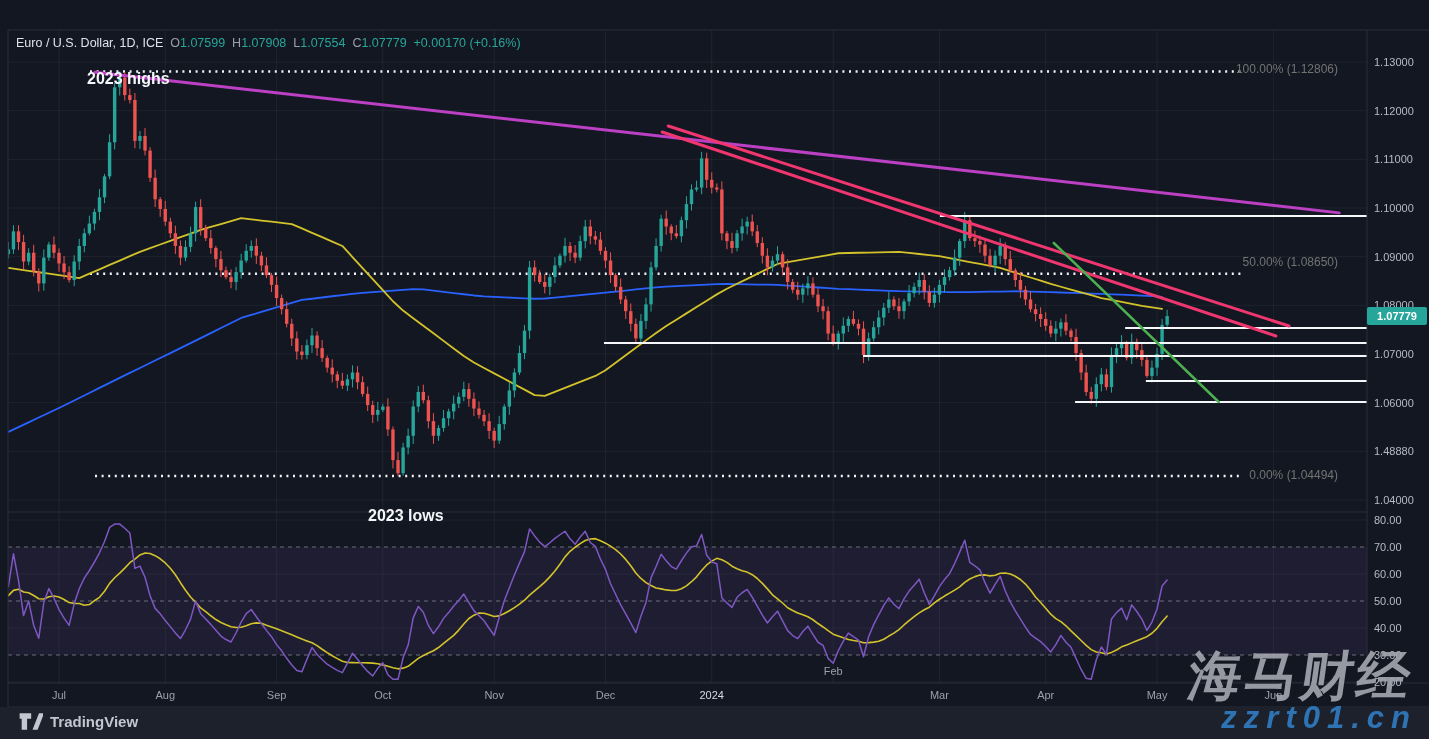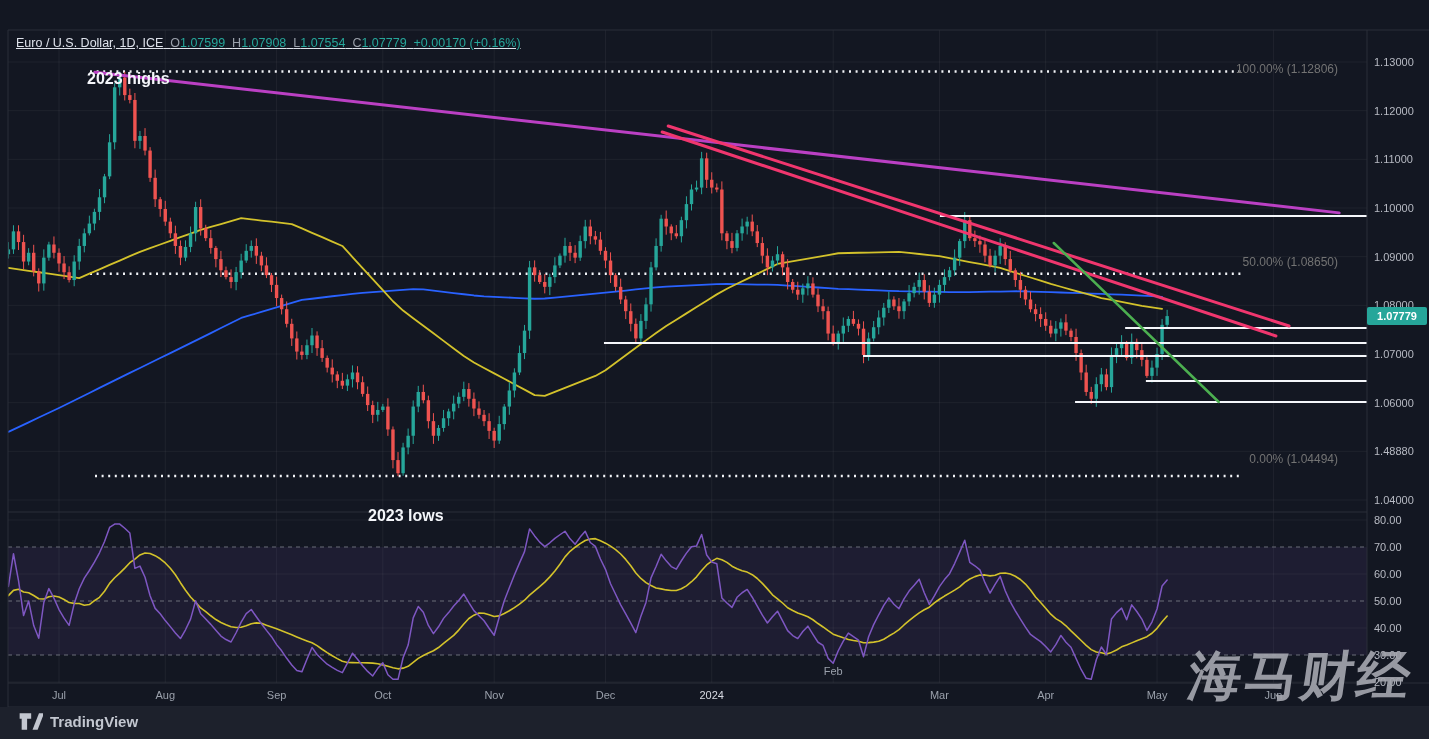--- a/index.html
+++ b/index.html
@@ -2,21 +2,21 @@
 <html><head>
 <meta charset="utf-8">
 <style>
   html,body{margin:0;padding:0;background:#131722;width:1429px;height:739px;overflow:hidden;
     font-family:"Liberation Sans",sans-serif;-webkit-font-smoothing:antialiased;}
   #stage{position:relative;width:1429px;height:739px;background:#131722;}
   .abs{position:absolute;}
   #chart-svg{position:absolute;left:0;top:0;z-index:1;}
   .txt{position:absolute;white-space:nowrap;z-index:10;}
   #attribution{left:14px;top:8px;font-size:12.5px;color:#e6e9f0;}
-  #symbol-row{left:16px;top:36px;font-size:12.5px;color:#dfe3ec;text-decoration:underline;}
+  #symbol-row{left:16px;top:36px;font-size:12.5px;color:#dfe3ec;}
   #symbol-row .pfx{color:#9aa0ab;}
   #symbol-row .val{color:#26a69a;}
   #symbol-row .chg{color:#26a69a;}
   .annot{font-weight:bold;font-size:16px;color:#f4f6fa;margin-top:24px;}
   .fib-label{font-size:12px;color:#737373;}
   .axis-label{font-size:11px;color:#b7bac3;}
   .time-label{font-size:11px;color:#9aa0ab;transform:translateX(-50%);}
   .time-label.year{color:#d7dae2;}
   #price-badge{left:1367px;width:60px;height:18px;background:#26a69a;color:#ffffff;
      font-size:11px;font-weight:bold;text-align:center;line-height:18px;border-radius:2px;z-index:11;}
@@ -583,21 +583,21 @@
     <span><span class="pfx">L</span><span class="val">1.07554</span></span>&nbsp;
     <span><span class="pfx">C</span><span class="val">1.07779</span></span>&nbsp;
     <span class="chg">+0.00170 (+0.16%)</span>
   </div>
 
   <div class="txt annot" style="left:87px;top:46px;">2023 highs</div>
   <div class="txt annot" style="left:368px;top:483px;">2023 lows</div>
 
   <div class="txt fib-label" style="right:91px;top:62px;">100.00% (1.12806)</div>
   <div class="txt fib-label" style="right:91px;top:255px;">50.00% (1.08650)</div>
-  <div class="txt fib-label" style="right:91px;top:452px;">0.00% (1.04494)</div>
+  <div class="txt fib-label" style="right:91px;top:468px;">0.00% (1.04494)</div>
 
   <div id="price-labels">
       <div class="txt axis-label" style="left: 1374px; top: 56px;">1.13000</div>
       <div class="txt axis-label" style="left: 1374px; top: 104.667px;">1.12000</div>
       <div class="txt axis-label" style="left: 1374px; top: 153.333px;">1.11000</div>
       <div class="txt axis-label" style="left: 1374px; top: 202px;">1.10000</div>
       <div class="txt axis-label" style="left: 1374px; top: 250.667px;">1.09000</div>
       <div class="txt axis-label" style="left: 1374px; top: 299.333px;">1.08000</div>
       <div class="txt axis-label" style="left: 1374px; top: 348px;">1.07000</div>
       <div class="txt axis-label" style="left: 1374px; top: 396.667px;">1.06000</div>
@@ -633,13 +633,14 @@
   <div class="abs" id="footer-strip"></div>
   <div class="abs" id="tv-logo">
     <svg width="25" height="19" viewBox="0 0 36 28">
       <path d="M2 2 h17 v8 h-6 v16 h-8 V10 H2 z" fill="#c3c7d0"></path>
       <path d="M21 26 l9.5-24 h7.5 l-9.5 24 z" fill="#c3c7d0"></path>
     </svg>
     <span class="lbl">TradingView</span>
   </div>
 
   <div class="txt" id="wm1">海马财经</div>
+  <div class="txt" id="wm2">zzrt01.cn</div>
 </div>
 
 </body></html>

